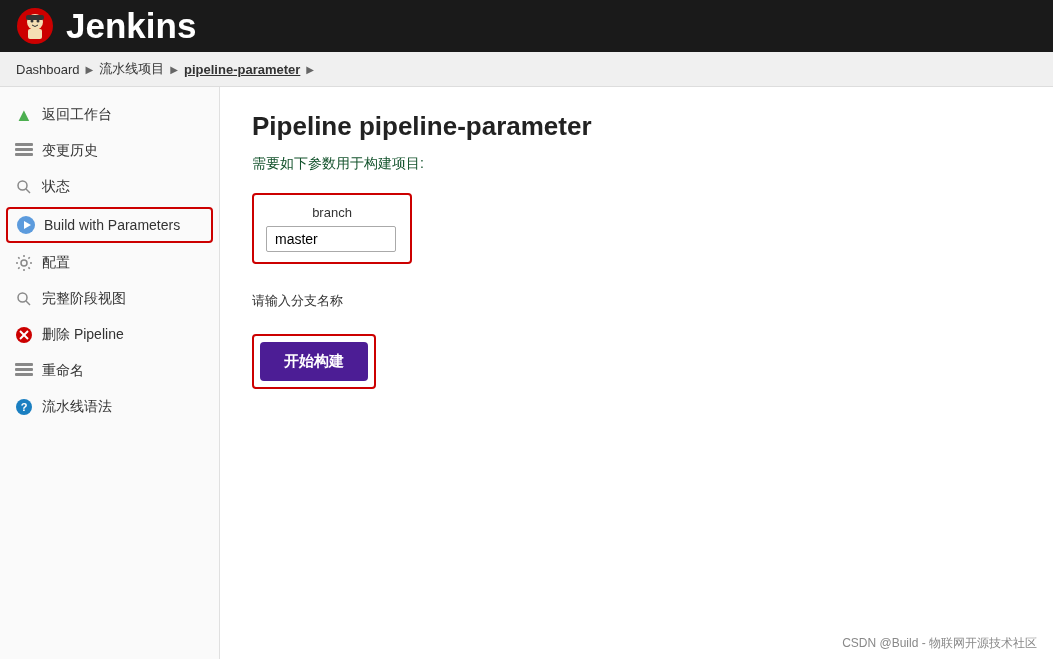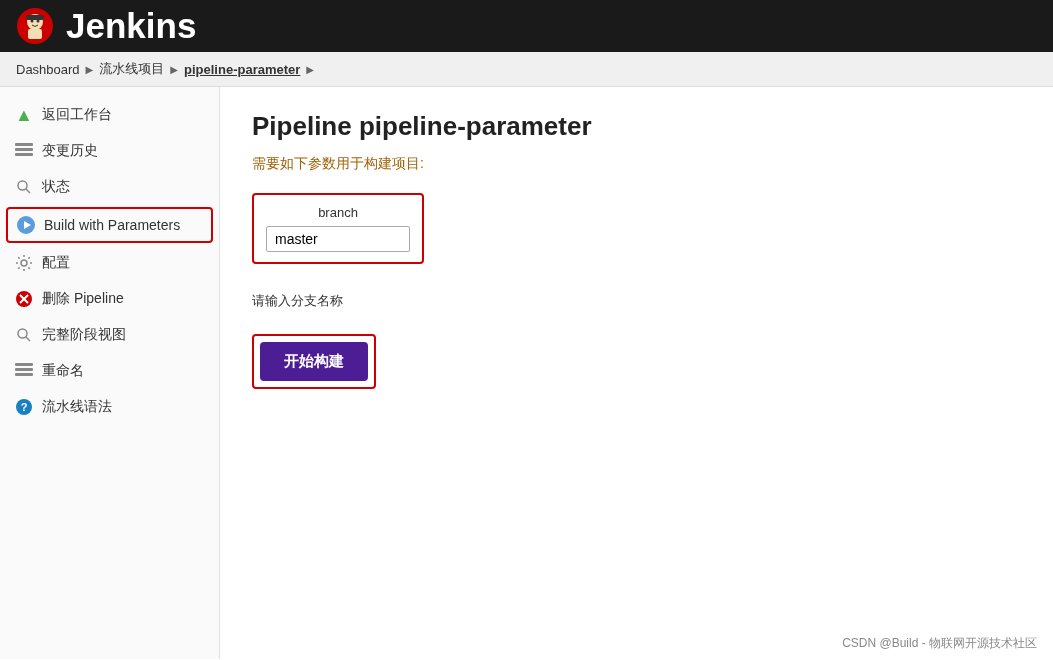--- a/index.html
+++ b/index.html
@@ -90,41 +90,41 @@
       overflow-y: auto;
     }
     #main h1 {
       font-size: 26px;
       font-weight: bold;
       color: #222;
       margin-bottom: 13px;
     }
     #main .subtitle {
       font-size: 14px;
-      color: #a16207;
+      color: #14532d;
       margin-bottom: 20px;
     }
 
     
     .param-block {
       border: 2px solid #cc0000;
       border-radius: 4px;
       display: inline-block;
       padding: 10px 12px;
       margin-bottom: 16px;
       min-width: 160px;
     }
     .param-label {
       font-size: 13px;
       color: #333;
       margin-bottom: 6px;
       text-align: center;
     }
     .param-input {
-      width: 144px;
+      width: 130px;
       padding: 4px 8px;
       font-size: 14px;
       border: 1px solid #aaa;
       border-radius: 2px;
       background: #fff;
     }
 
     .param-hint {
       font-size: 13px;
       color: #333;
@@ -235,42 +235,42 @@
       <span class="sidebar-icon gear-icon">
         <svg width="18" height="18" viewBox="0 0 18 18">
             <circle cx="9" cy="9" r="3" stroke="#888" stroke-width="1.5" fill="none"></circle>
             <path d="M9 1v2M9 15v2M1 9h2M15 9h2M3.2 3.2l1.4 1.4M13.4 13.4l1.4 1.4M3.2 14.8l1.4-1.4M13.4 4.6l1.4-1.4" stroke="#888" stroke-width="1.5"></path>
           </svg>
       </span>
       <span>配置</span>
     </div>
 
     <div class="sidebar-item">
+      <span class="sidebar-icon">
+        <svg width="16" height="16" viewBox="0 0 16 16">
+            <circle cx="6.5" cy="6.5" r="4.5" stroke="#888" stroke-width="1.5" fill="none"></circle>
+            <line x1="10" y1="10" x2="14" y2="14" stroke="#888" stroke-width="1.5"></line>
+          </svg>
+      </span>
+      <span>完整阶段视图</span>
+    </div>
+
+    <div class="sidebar-item">
       <span class="sidebar-icon delete-icon">
         <svg width="18" height="18" viewBox="0 0 18 18">
             <circle cx="9" cy="9" r="8" fill="#cc0000"></circle>
             <line x1="5" y1="5" x2="13" y2="13" stroke="#fff" stroke-width="2"></line>
             <line x1="13" y1="5" x2="5" y2="13" stroke="#fff" stroke-width="2"></line>
           </svg>
       </span>
       <span>删除 Pipeline</span>
     </div>
 
     <div class="sidebar-item">
       <span class="sidebar-icon">
-        <svg width="16" height="16" viewBox="0 0 16 16">
-            <circle cx="6.5" cy="6.5" r="4.5" stroke="#888" stroke-width="1.5" fill="none"></circle>
-            <line x1="10" y1="10" x2="14" y2="14" stroke="#888" stroke-width="1.5"></line>
-          </svg>
-      </span>
-      <span>完整阶段视图</span>
-    </div>
-
-    <div class="sidebar-item">
-      <span class="sidebar-icon">
         <svg width="18" height="16" viewBox="0 0 18 16">
             <rect x="0" y="0" width="18" height="3" rx="1" fill="#888"></rect>
             <rect x="0" y="5" width="18" height="3" rx="1" fill="#888"></rect>
             <rect x="0" y="10" width="18" height="3" rx="1" fill="#888"></rect>
           </svg>
       </span>
       <span>重命名</span>
     </div>
 
     <div class="sidebar-item">

